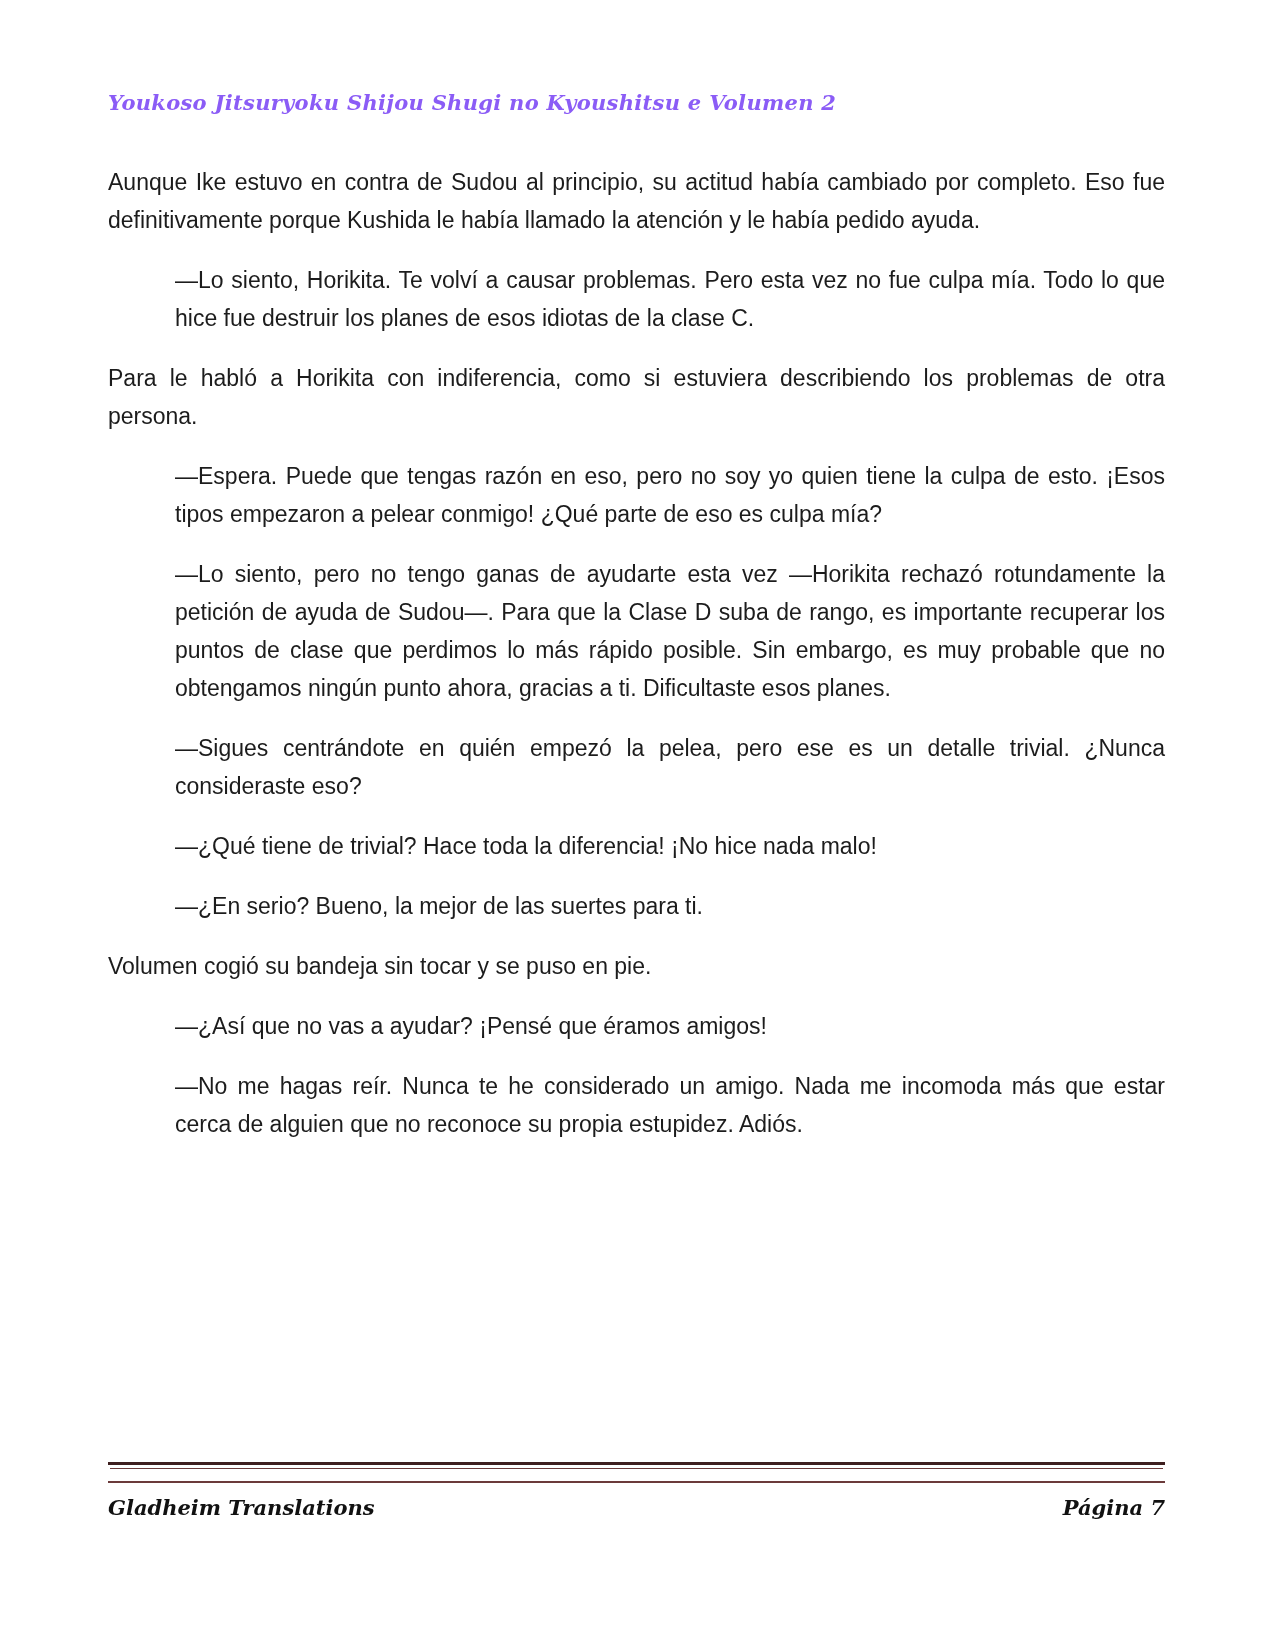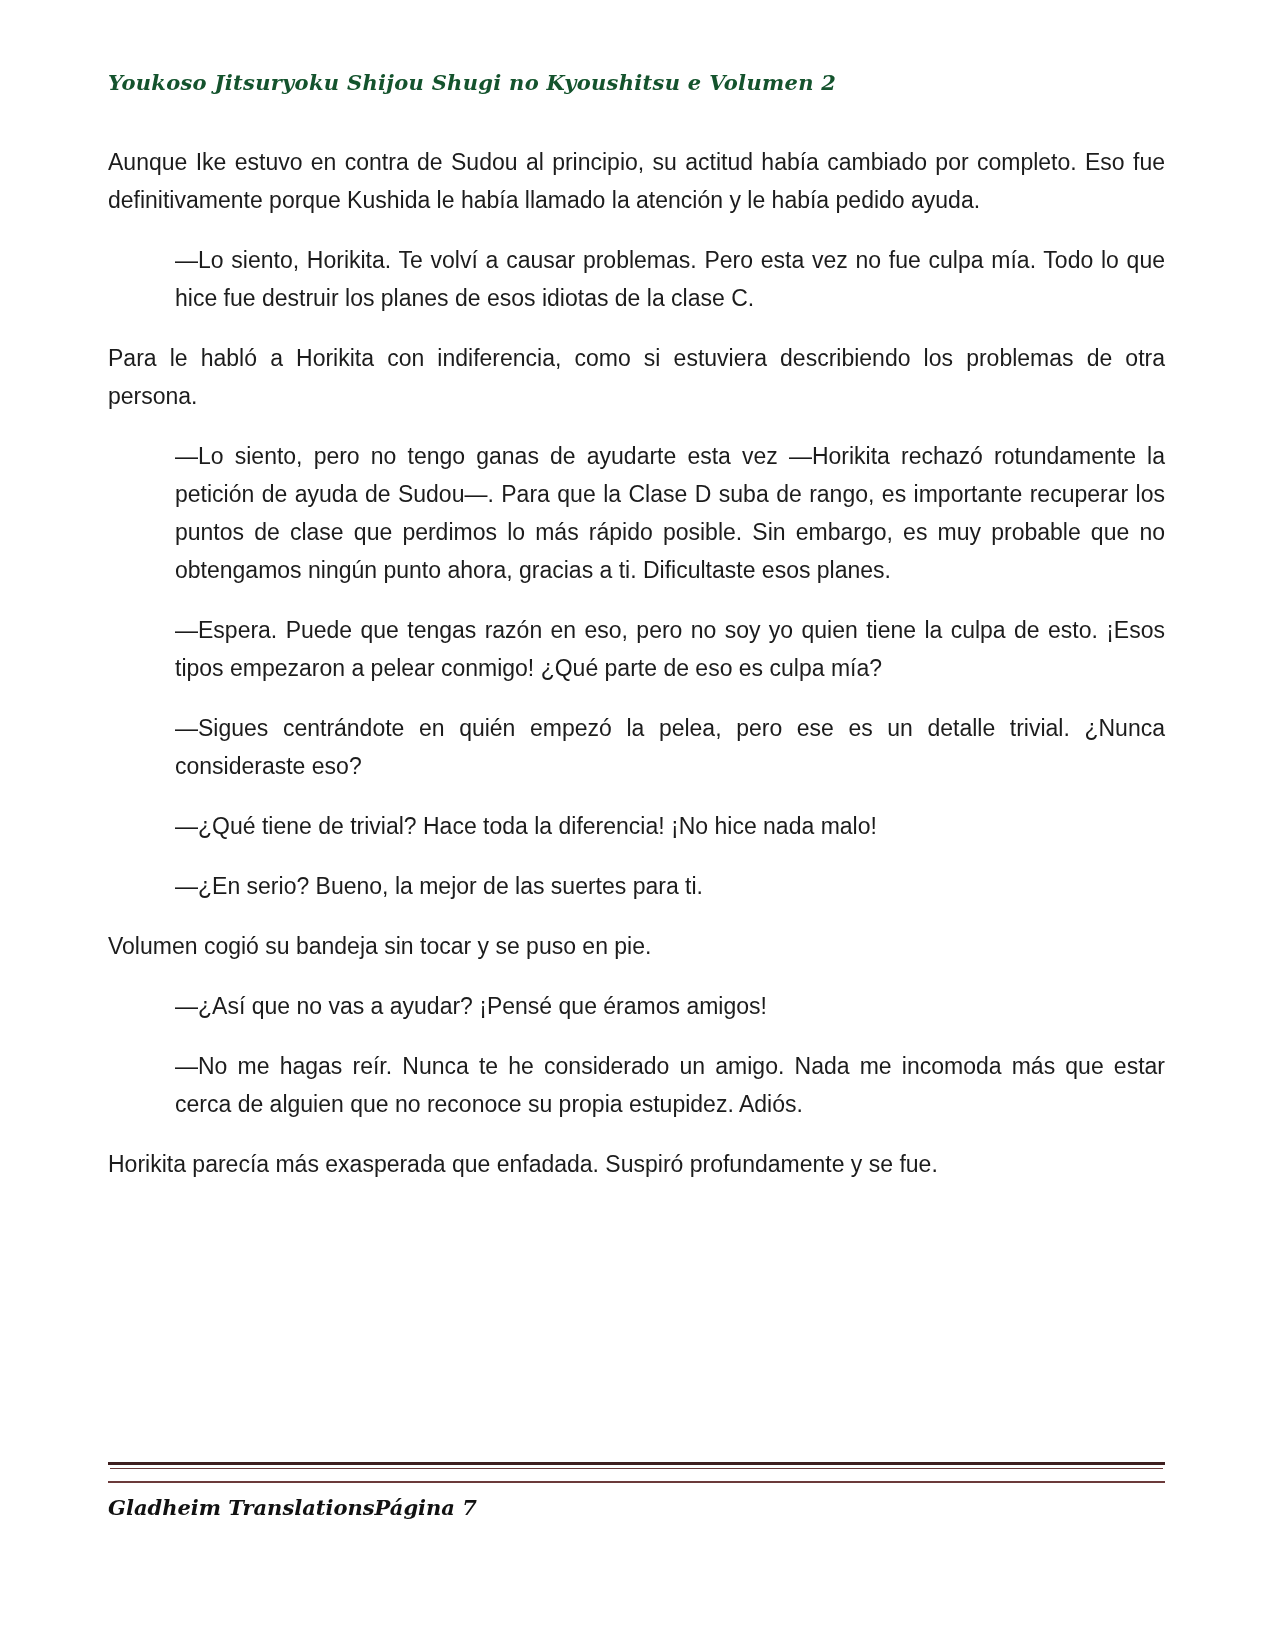--- a/index.html
+++ b/index.html
@@ -16,23 +16,24 @@
     padding: 70px 110px 0 108px;
     font-family: "Liberation Sans", sans-serif;
     color: #1a1a1a;
     overflow: hidden;
   }
   .doc-header {
     font-family: "DejaVu Serif", serif;
     font-style: italic;
     font-weight: bold;
     font-size: 21px;
-    color: #14532d;
+    color: #8b5cf6;
     letter-spacing: 0.3px;
     margin-bottom: 48px;
+    margin-top: 20px;
   }
   .doc-body {
     font-size: 23px;
     line-height: 38px;
     text-align: justify;
     color: #1c1c1c;
     margin-top: 20px;
   }
   .doc-body p.para {
     margin: 0 0 22px 0;
@@ -53,20 +54,21 @@
     box-shadow: 0 4px 0 -2px #6b3a3a;
     margin-bottom: 14px;
   }
   .footer-rule-thin {
     height: 2px;
     background: #6b3a3a;
     margin-top: 2px;
   }
   .footer-row {
     display: flex;
+    justify-content: space-between;
     align-items: baseline;
     font-family: "DejaVu Serif", serif;
     font-style: italic;
     font-weight: bold;
     font-size: 21px;
     color: #111111;
     margin-top: 12px;
   }
 </style>
 </head>
@@ -74,29 +76,28 @@
 
 <div class="page">
 
   <div class="doc-header">Youkoso Jitsuryoku Shijou Shugi no Kyoushitsu e Volumen 2</div>
 
   <div class="doc-body">
 
   <p class="para">Aunque Ike estuvo en contra de Sudou al principio, su actitud había cambiado por completo. Eso fue definitivamente porque Kushida le había llamado la atención y le había pedido ayuda.</p>
       <p class="para indent">—Lo siento, Horikita. Te volví a causar problemas. Pero esta vez no fue culpa mía. Todo lo que hice fue destruir los planes de esos idiotas de la clase C.</p>
       <p class="para">Para le habló a Horikita con indiferencia, como si estuviera describiendo los problemas de otra persona.</p>
+      <p class="para indent">—Espera. Puede que tengas razón en eso, pero no soy yo quien tiene la culpa de esto. ¡Esos tipos empezaron a pelear conmigo! ¿Qué parte de eso es culpa mía?</p>
       <p class="para indent">—Lo siento, pero no tengo ganas de ayudarte esta vez —Horikita rechazó rotundamente la petición de ayuda de Sudou—. Para que la Clase D suba de rango, es importante recuperar los puntos de clase que perdimos lo más rápido posible. Sin embargo, es muy probable que no obtengamos ningún punto ahora, gracias a ti. Dificultaste esos planes.</p>
-      <p class="para indent">—Espera. Puede que tengas razón en eso, pero no soy yo quien tiene la culpa de esto. ¡Esos tipos empezaron a pelear conmigo! ¿Qué parte de eso es culpa mía?</p>
       <p class="para indent">—Sigues centrándote en quién empezó la pelea, pero ese es un detalle trivial. ¿Nunca consideraste eso?</p>
       <p class="para indent">—¿Qué tiene de trivial? Hace toda la diferencia! ¡No hice nada malo!</p>
       <p class="para indent">—¿En serio? Bueno, la mejor de las suertes para ti.</p>
       <p class="para">Volumen cogió su bandeja sin tocar y se puso en pie.</p>
       <p class="para indent">—¿Así que no vas a ayudar? ¡Pensé que éramos amigos!</p>
       <p class="para indent">—No me hagas reír. Nunca te he considerado un amigo. Nada me incomoda más que estar cerca de alguien que no reconoce su propia estupidez. Adiós.</p>
-      <p class="para">Horikita parecía más exasperada que enfadada. Suspiró profundamente y se fue.</p>
     </div>
 
   <div class="doc-footer">
     <div>
       <div class="footer-rule"></div>
       <div class="footer-rule-thin"></div>
     </div>
     <div class="footer-row">
       <span>Gladheim Translations</span>
       <span>Página 7</span>

